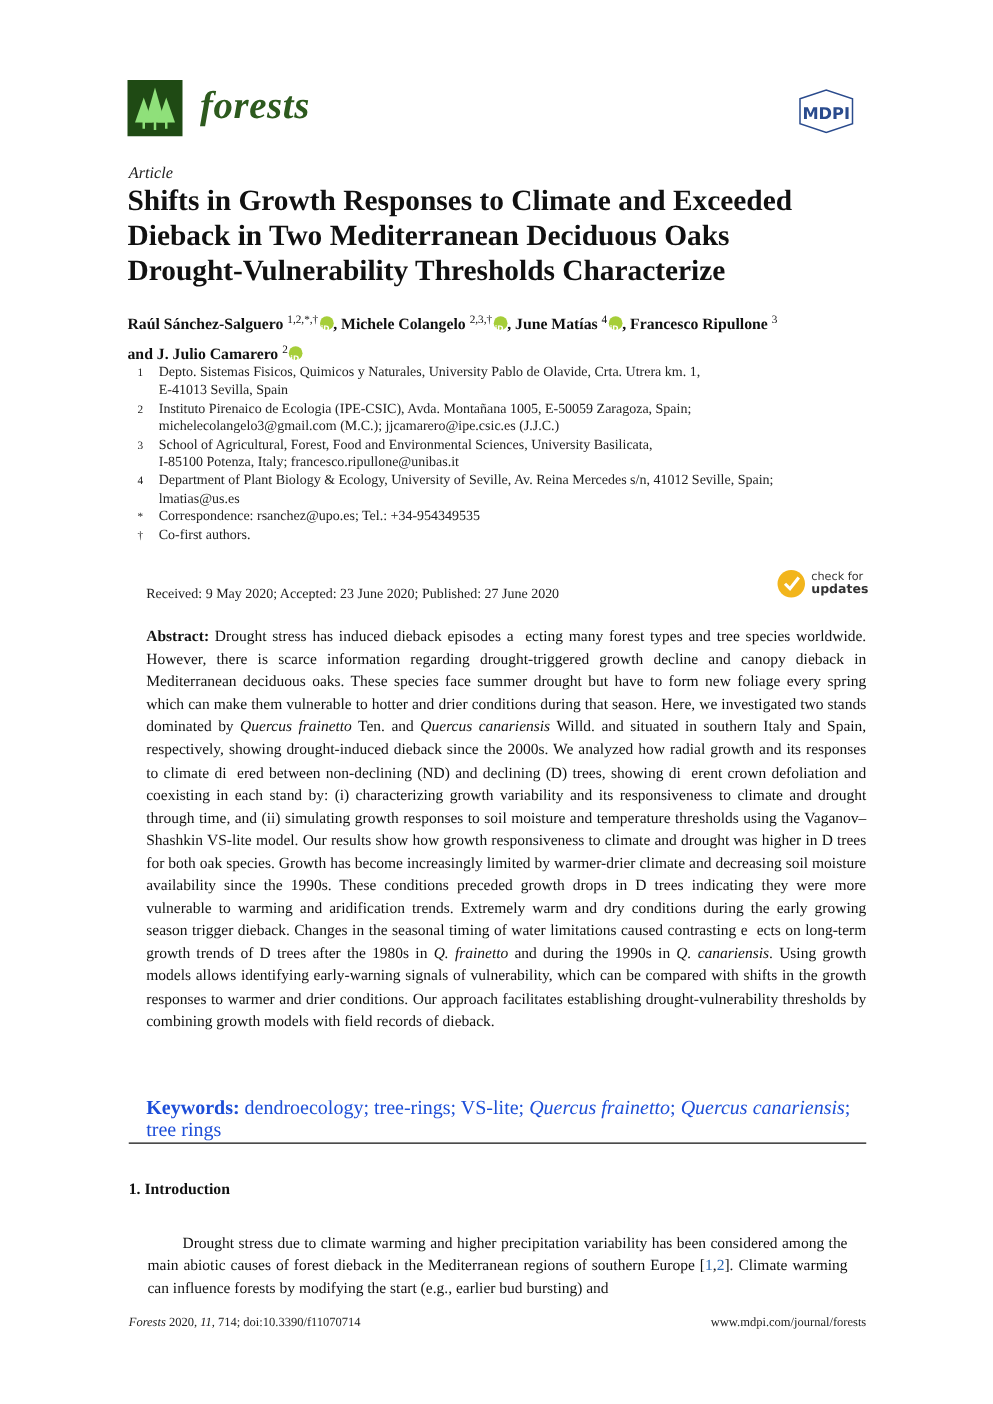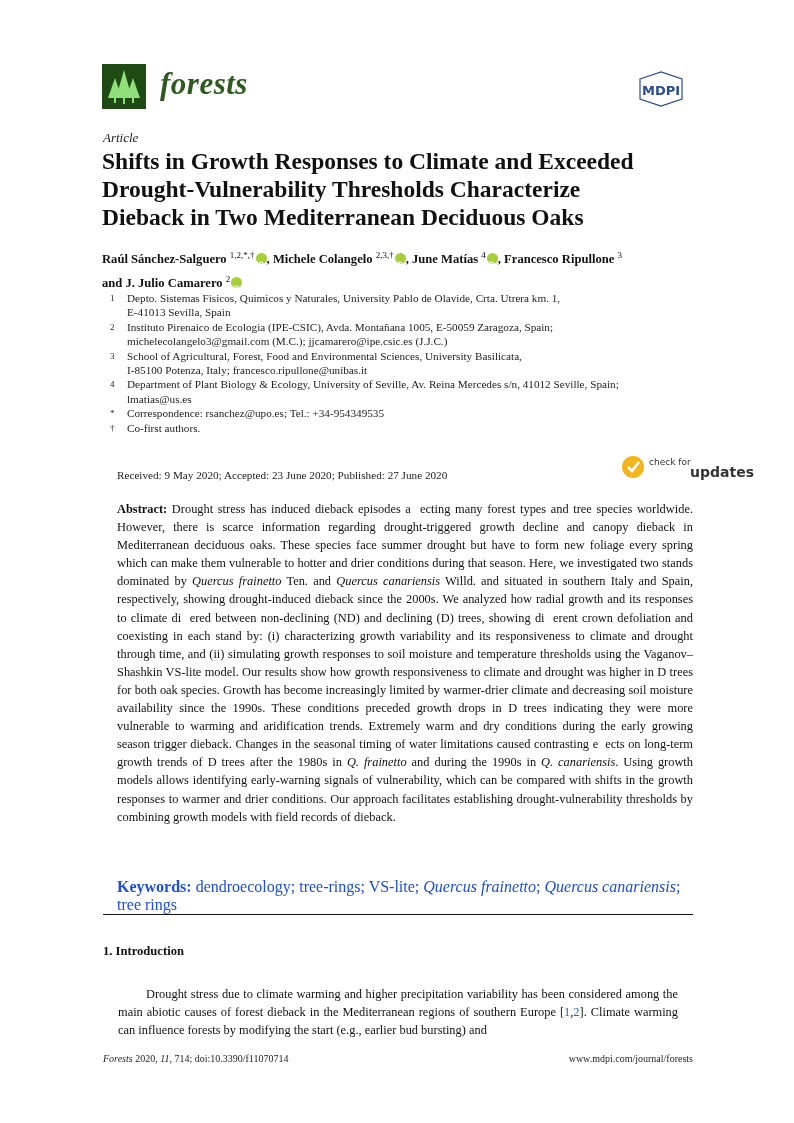--- a/index.html
+++ b/index.html
@@ -15,21 +15,21 @@
   .orcid { display: inline-block; width: 11px; height: 11px; border-radius: 50%; background: #a6ce39; vertical-align: -1px; margin-left: 1px; position: relative; }
   .orcid::after { content: "iD"; position: absolute; left: 1px; top: 1px; font-size: 6px; color: #fff; font-family: "DejaVu Sans", sans-serif; font-weight: bold; }
   .affils { left: 102px; top: 291px; width: 600px; font-family: "Liberation Serif", serif; font-size: 11.2px; line-height: 14.4px; color: #222; }
   .affil { display: flex; }
   .affil .mark { width: 17px; flex: none; font-size: 9px; padding-left: 8px; }
   .affil .txt { flex: 1; }
   .dates { left: 117px; top: 469px; font-family: "Liberation Serif", serif; font-size: 11.2px; color: #222; }
   .cfu { left: 622px; top: 456px; width: 80px; height: 26px; }
   .cfu-circle { position: absolute; left: 0; top: 0; width: 22px; height: 22px; border-radius: 50%; background: #f2b51c; }
   .cfu-text { position: absolute; left: 27px; top: 1px; font-family: "DejaVu Sans", sans-serif; font-size: 9px; line-height: 10px; color: #333; }
-  .cfu-text b { font-size: 14px; margin-left: 41px; }
+  .cfu-text b { font-size: 10px; }
   .abstract { left: 117px; top: 500px; width: 576px; font-family: "Liberation Serif", serif; font-size: 12.4px; line-height: 18.1px; text-align: justify; color: #111; }
   .abstract b { font-weight: bold; margin-top: 36px; }
   .keywords { left: 117px; top: 878px; width: 576px; font-family: "Liberation Serif", serif; font-size: 16px; color: #1d4ed8; }
   .rule { left: 103px; top: 914px; width: 590px; height: 1px; background: #111; }
   .section { left: 103px; top: 944px; font-family: "Liberation Serif", serif; font-weight: bold; font-size: 12.6px; }
   .intro { left: 103px; top: 970px; width: 590px; font-family: "Liberation Serif", serif; font-size: 12.4px; line-height: 18.1px; text-align: justify; color: #111; }
   .intro p { margin: 15px; text-indent: 28px; }
   .cite { color: #2a67b1; }
   .footer-left { left: 103px; top: 1053px; font-family: "Liberation Serif", serif; font-size: 10px; color: #222; }
   .footer-right { right: 101px; top: 1053px; font-family: "Liberation Serif", serif; font-size: 10px; color: #222; }
@@ -54,22 +54,22 @@
 <div class="abs mdpi">
   <svg width="58" height="36" viewBox="0 0 58 36">
     <polygon points="8,8 29,1 50,8 50,28 29,35 8,28" fill="none" stroke="#2a4b8d" stroke-width="1.2"></polygon>
     <text x="29" y="24" text-anchor="middle" font-family="DejaVu Sans, sans-serif" font-weight="bold" font-size="13" fill="#2a4b8d">MDPI</text>
   </svg>
 </div>
 
 <div class="abs article-type">Article</div>
 <div class="abs title">
   <div>Shifts in Growth Responses to Climate and Exceeded</div>
+  <div>Dieback in Two Mediterranean Deciduous Oaks</div>
   <div>Drought-Vulnerability Thresholds Characterize</div>
-  <div>Dieback in Two Mediterranean Deciduous Oaks</div>
 </div>
 
 <div class="abs authors">
   <span>Raúl Sánchez-Salguero</span>&nbsp;<sup>1,2,*,†</sup><span class="orcid"></span><span>, </span><span>Michele Colangelo</span>&nbsp;<sup>2,3,†</sup><span class="orcid"></span><span>, </span><span>June Matías</span>&nbsp;<sup>4</sup><span class="orcid"></span><span>, </span><span>Francesco Ripullone</span>&nbsp;<sup>3</sup><br>
   <span>and J. Julio Camarero</span>&nbsp;<sup>2</sup><span class="orcid"></span>
 </div>
 
 <div class="abs affils">
   <div class="affil">
     <span class="mark">1</span>

